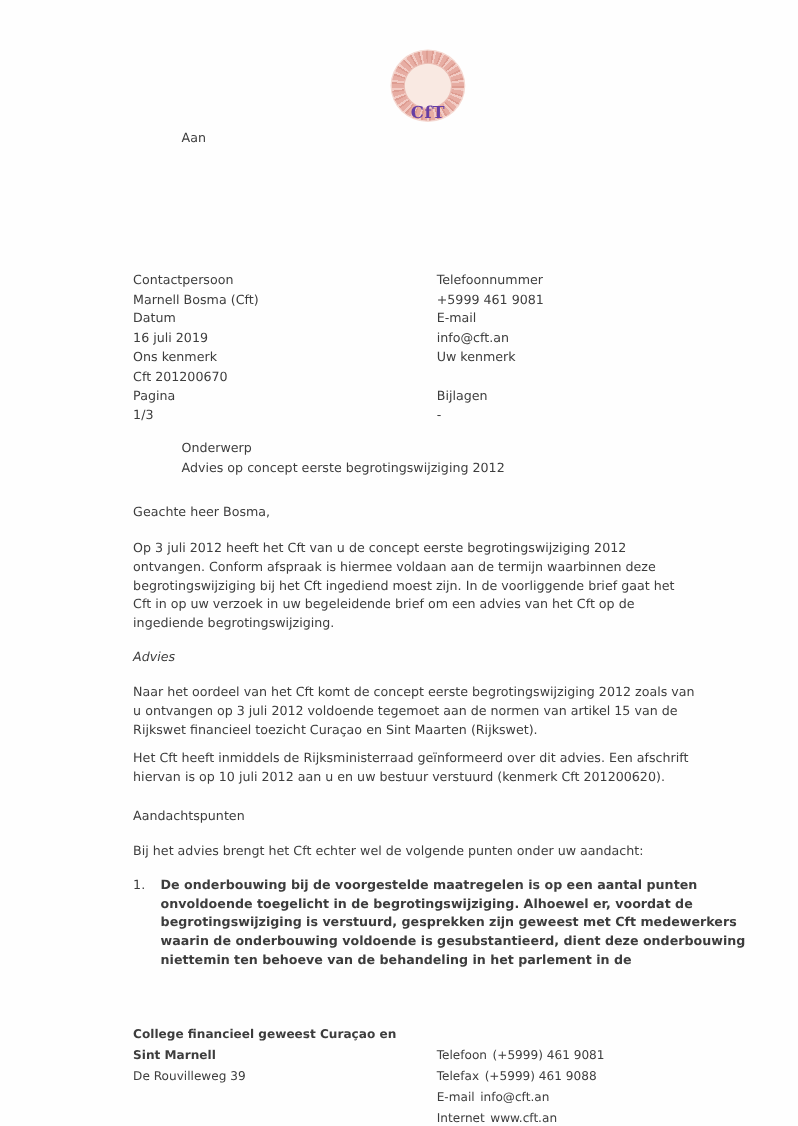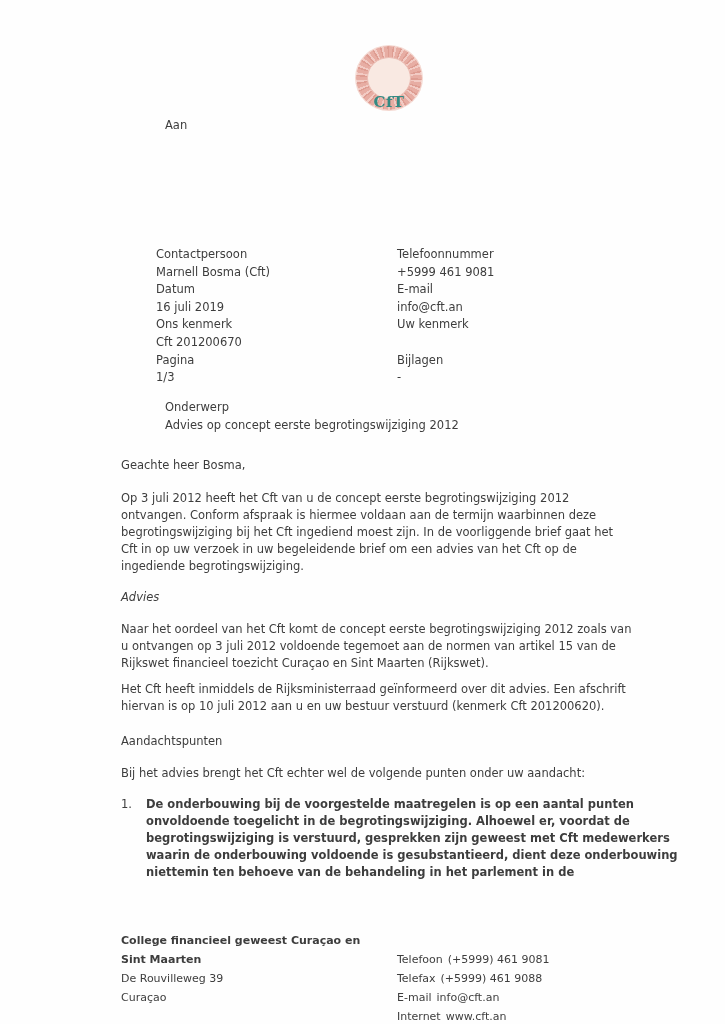--- a/index.html
+++ b/index.html
@@ -23,30 +23,30 @@
   }
   .logo-inner {
     position: absolute; left: 11px; top: 11px; right: 11px; bottom: 11px;
     border-radius: 50%;
     background: #f9e6de;
     border: 1px solid #e8b3a8;
     display: flex; align-items: center; justify-content: center;
   }
   .logo-text {
     font-family: "DejaVu Serif", serif;
-    font-size: 15px; font-weight: bold; color: #0f766e; letter-spacing: 0.5px; margin-top: 48px;
+    font-size: 15px; font-weight: bold; color: #4c1d95; letter-spacing: 0.5px; margin-top: 48px;
   }
 
   
   .abs { position: absolute; }
   .line18 { line-height: 18px; margin-left: 44px; }
   .recipient { left: 121px; top: 116px; }
   .meta-col { top: 246px; }
   .meta-col .meta-line { height: 17.6px; line-height: 17.6px; white-space: nowrap; }
-  .meta-left { left: 121px; margin-left: 35px; }
+  .meta-left { left: 121px; }
   .meta-right { left: 397px; }
   .subject { left: 121px; top: 398px; }
   .salutation { left: 121px; top: 458px; }
 
   .para { white-space: pre-line; line-height: 17px; width: 560px; }
   .p1 { left: 121px; top: 490px; }
   .h-advies { left: 121px; top: 590px; font-style: italic; }
   .p2 { left: 121px; top: 621px; }
   .p3 { left: 121px; top: 681px; }
   .h-aandacht { left: 121px; top: 734px; }
@@ -130,23 +130,22 @@
     <span class="list-num">1.</span>
     <div class="para list-text">De onderbouwing bij de voorgestelde maatregelen is op een aantal punten
 onvoldoende toegelicht in de begrotingswijziging. Alhoewel er, voordat de
 begrotingswijziging is verstuurd, gesprekken zijn geweest met Cft medewerkers
 waarin de onderbouwing voldoende is gesubstantieerd, dient deze onderbouwing
 niettemin ten behoeve van de behandeling in het parlement in de</div>
   </div>
 
   <div class="abs footer-left">
     <div class="org">College financieel geweest Curaçao en</div>
-    <div class="org">Sint Maarten</div>
+    <div class="org">Sint Marnell</div>
     <div>De Rouvilleweg 39</div>
-    <div>Curaçao</div>
   </div>
 
   <div class="abs footer-right">
     <div class="f-line">
       <span>Telefoon</span><span class="f-val">(+5999) 461 9081</span>
     </div>
     <div class="f-line">
       <span>Telefax</span><span class="f-val">(+5999) 461 9088</span>
     </div>
     <div class="f-line">

